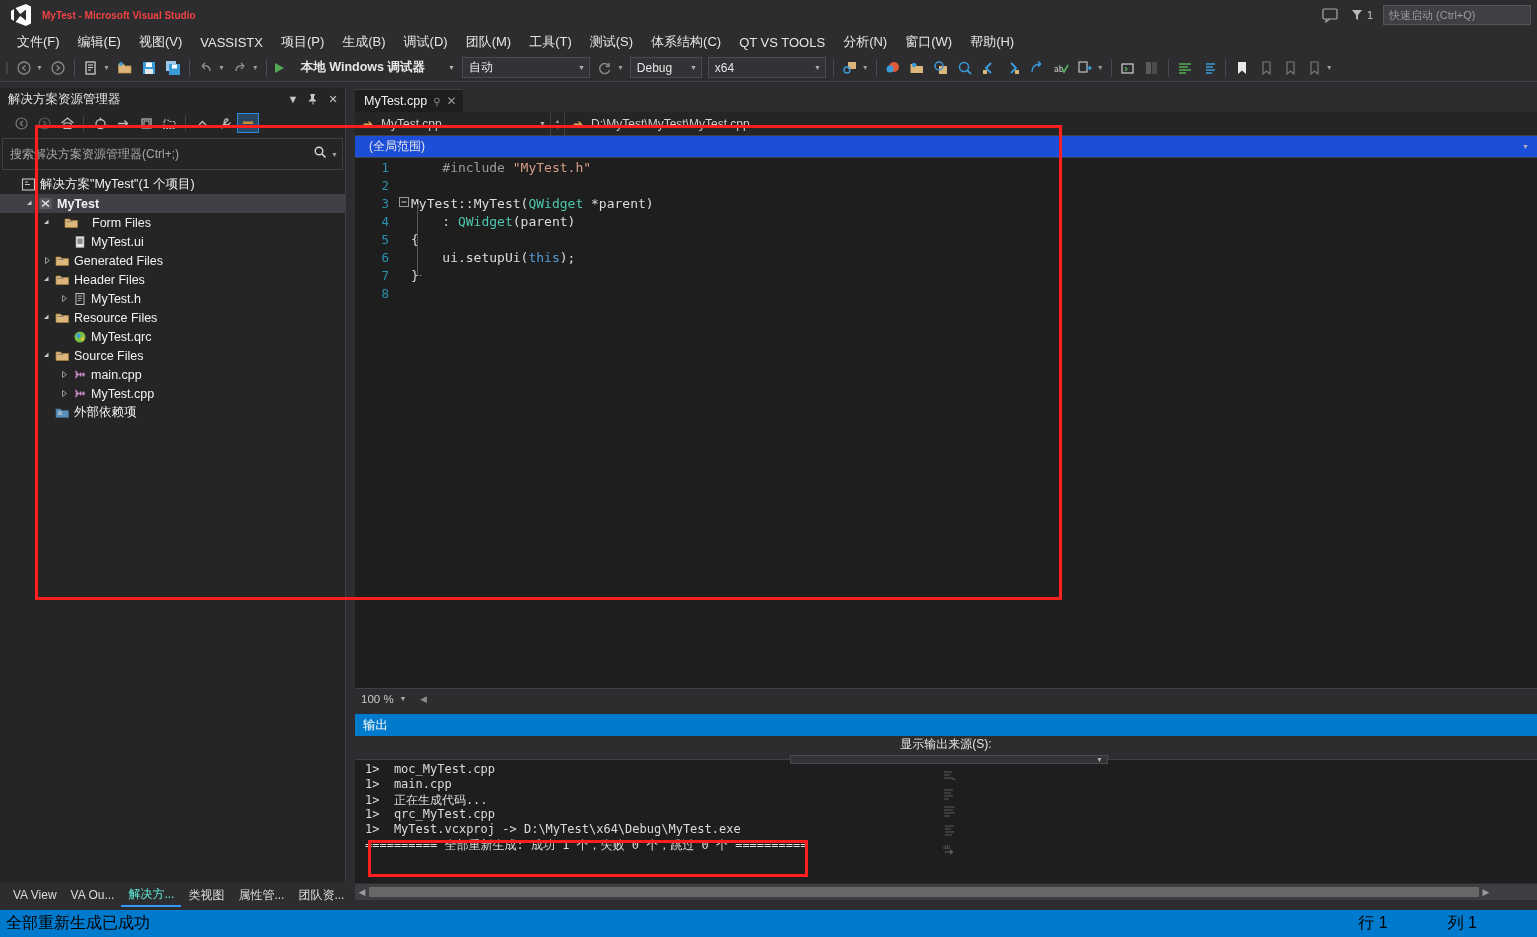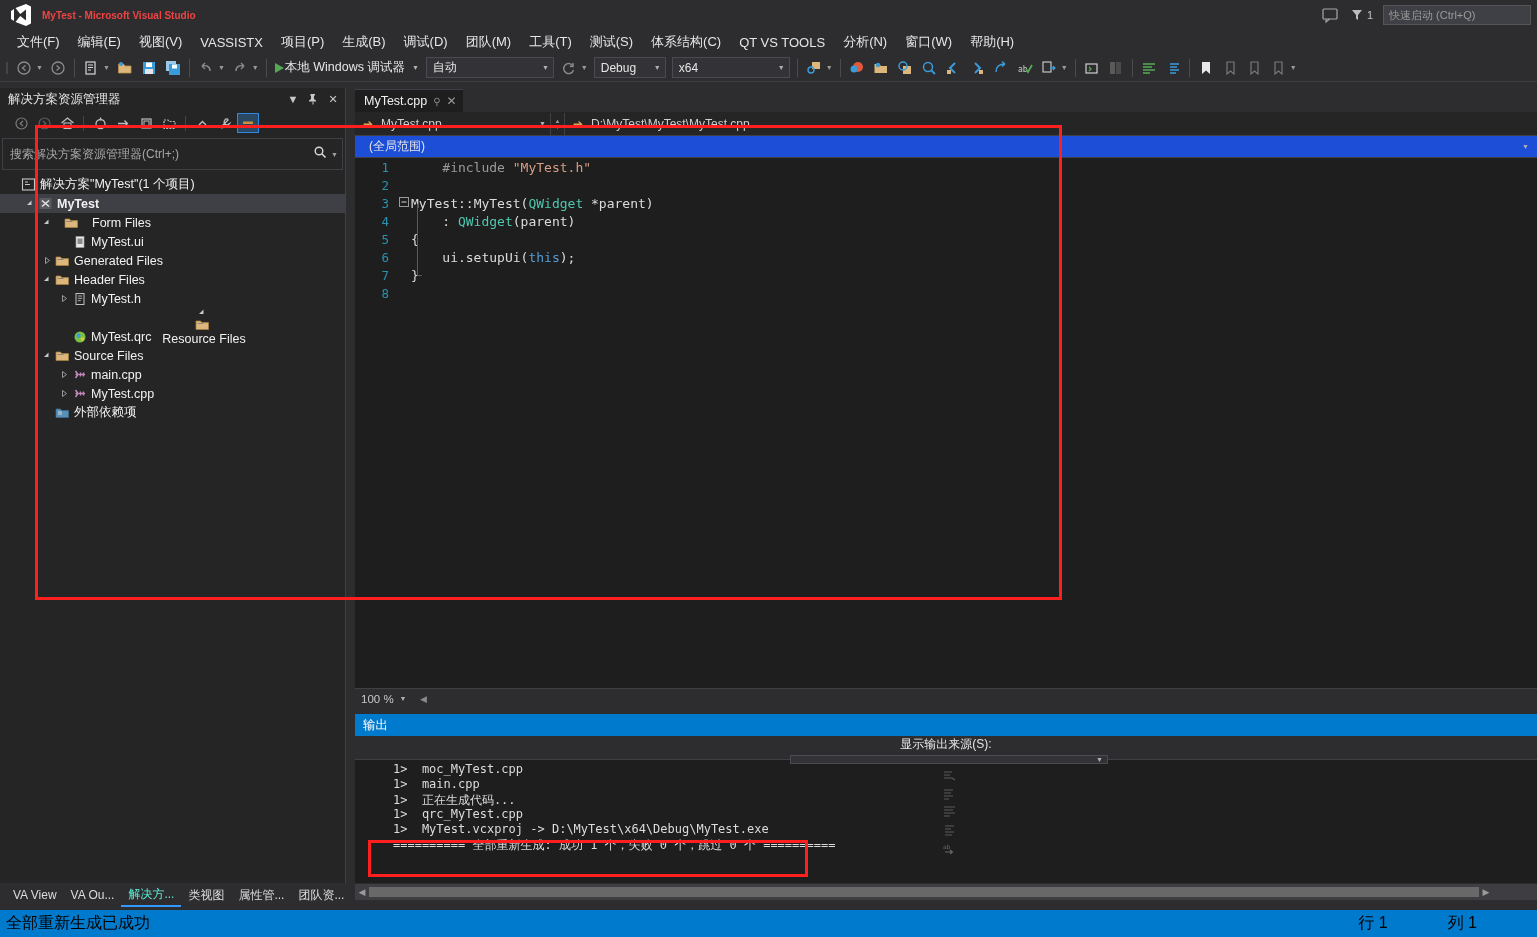--- a/index.html
+++ b/index.html
@@ -51,22 +51,22 @@
     border-bottom: 1px solid #3f3f46;
   }
   .tb-grip { width: 8px; height: 16px; opacity: .4; }
   .tb-btn {
     width: 22px; height: 22px; display: flex; align-items: center;
     justify-content: center; margin: 0 1px;
   }
   .tb-caret { font-size: 7px; color: #9a9a9a; margin-right: 3px; }
   .tb-sep { width: 1px; height: 18px; background: #4a4a4f; margin: 0 4px; }
   .tb-run {
-    display: flex; align-items: center; gap: 1px; padding: 0 4px;
-    font-size: 12.5px; color: #e6e6e6; white-space: nowrap;
+    display: flex; align-items: center; gap: 17px; padding: 0 4px;
+    font-size: 12.5px; color: #e6e6e6; white-space: nowrap; font-weight: bold;
   }
   .play-tri {
     width: 0; height: 0; border-left: 9px solid #54a954;
     border-top: 5.5px solid transparent; border-bottom: 5.5px solid transparent;
   }
   .tb-combo {
     height: 21px; background: #333337; border: 1px solid #4a4a50;
     display: flex; align-items: center; justify-content: space-between;
     font-size: 12px; color: #e6e6e6; padding: 0 4px 0 6px; margin: 0 3px;
   }
@@ -190,21 +190,21 @@
     display: flex; align-items: center; justify-content: flex-end;
     padding-right: 4px;
   }
   .out-tb {
     width: 22px; height: 20px; display: flex; align-items: center;
     justify-content: center; opacity: .8;
   }
   .out-sep { width: 1px; height: 16px; background: #4a4a4f; margin: 0 3px; }
   .out-body {
     height: 100px; overflow: hidden; padding-top: 2px;
-    font-family: "DejaVu Sans Mono", monospace; font-size: 12px; color: #dcdcdc; margin-left: 28px;
+    font-family: "DejaVu Sans Mono", monospace; font-size: 12px; color: #dcdcdc;
   }
   .out-line { height: 15px; white-space: pre; padding-left: 10px; }
   .out-hscroll {
     position: absolute; left: 355px; top: 884px; width: 1182px; height: 16px;
     background: #3e3e42; display: flex; align-items: center;
   }
   .hs-arrow { width: 14px; text-align: center; color: #9a9a9a; font-size: 9px; }
   .hs-thumb { height: 10px; background: #686868; width: 1110px; }
 
   
@@ -641,21 +641,21 @@
             </svg>
           </span>
           <span class="tree-ico">
             <svg width="14" height="14" viewBox="0 0 14 14">
               <rect x="3" y="1.5" width="8" height="11" fill="none" stroke="#d0d0d0" stroke-width=".9"></rect>
               <path d="M4.8 4 h4.4 M4.8 6.3 h4.4 M4.8 8.6 h3" stroke="#d0d0d0" stroke-width=".8"></path>
             </svg>
           </span>
           <span class="tree-label">MyTest.h</span>
         </div>
-        <div class="tree-row" style="padding-left: 64px; flex-direction: column;">
+        <div class="tree-row" style="padding-left: 40px;">
           <span class="expander">
             <svg width="9" height="9" viewBox="0 0 9 9">
               <path d="M1 6 L5.5 6 L5.5 1.5 Z" fill="#c8c8c8"></path>
             </svg>
           </span>
           <span class="tree-ico">
             <svg width="15" height="15" viewBox="0 0 15 15">
               <path d="M1 4 h4.5 l1.2 1.6 h6.8 v6.9 h-12.5 z" fill="#dcb67a" stroke="#a8813f" stroke-width=".7"></path>
               <path d="M2.5 6.5 h6" stroke="#7f7f7f" stroke-width=".9"></path>
             </svg>

